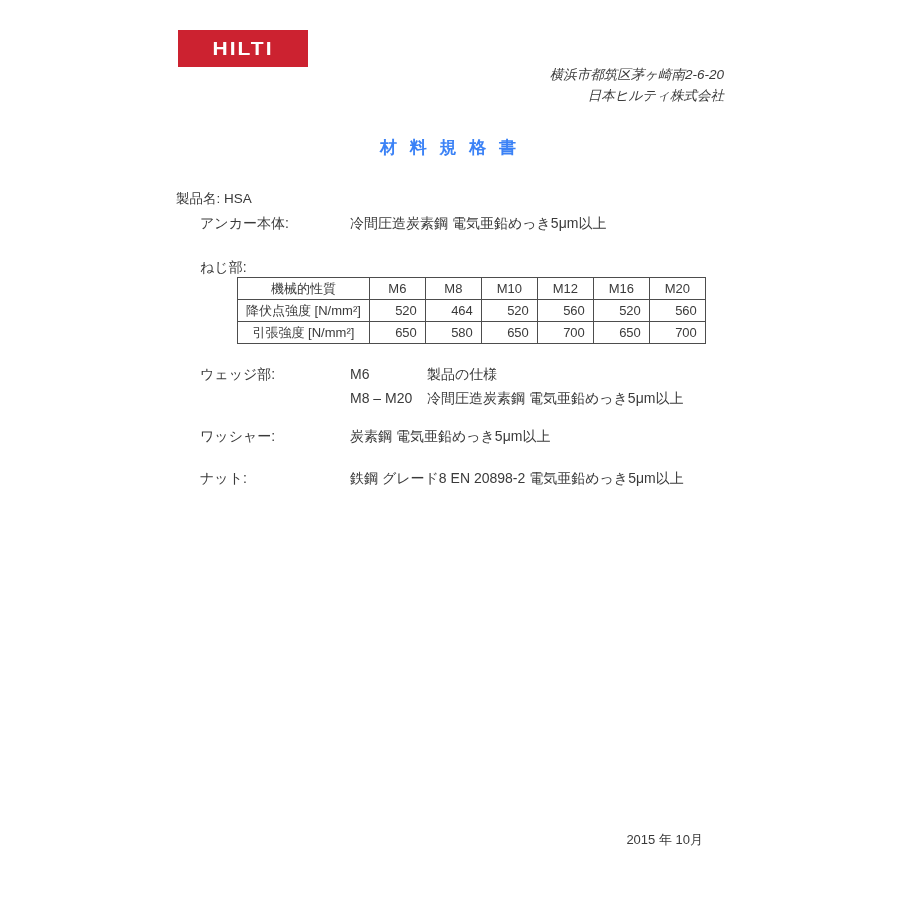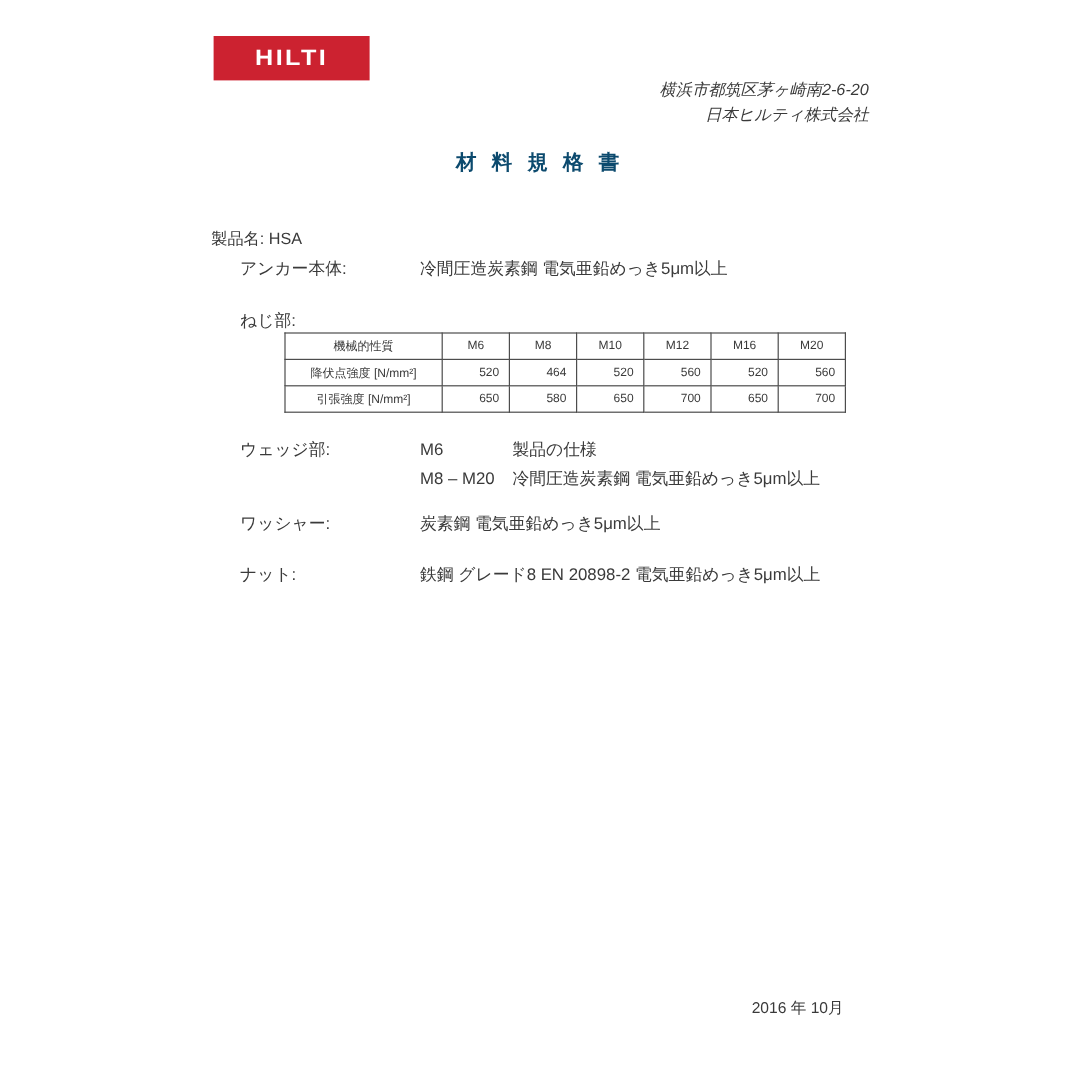--- a/index.html
+++ b/index.html
@@ -30,26 +30,26 @@
   .letterhead {
     position:absolute; right:176px; top:64px;
     text-align:right;
     font-size:13.5px;
     line-height:21px;
     font-style:italic;
   }
   
   .doc-title {
     position:absolute; left:0; right:0; top:124px;
-    margin:0;
+    margin:12px;
     text-align:center;
     font-size:17px;
     font-weight:bold;
     letter-spacing:4px;
-    color:#0c4a6e;
+    color:#3b82f6;
   }
   
   .product-line {
     position:absolute; left:176px; top:172px;
     font-size:13.5px;
     margin-top:18px;
   }
   
   .spec-row { position:absolute; left:200px; font-size:14px; white-space:nowrap; }
   .spec-label { display:inline-block; width:150px; }
@@ -57,21 +57,21 @@
   .row-anchor  { top:215px; }
   .row-thread  { top:259px; }
   .row-wedge-1 { top:366px; }
   .row-wedge-2 { top:390px; }
   .row-washer  { top:428px; }
   .row-nut     { top:470px; }
   
   .mech-table {
     position:absolute; left:237px; top:277px;
     border-collapse:collapse;
-    font-size:10px;
+    font-size:13px;
     color:#3a3a3a;
   }
   .mech-table th, .mech-table td {
     border:1px solid #4d4d4d;
     height:21px;
     padding:0 8px;
     font-weight:normal;
     white-space:nowrap;
   }
   .mech-table .col-label { width:114px; text-align:center; }
@@ -158,15 +158,15 @@
   </div>
 
   <div class="spec-row row-washer">
     <span class="spec-label">ワッシャー:</span><span>炭素鋼 電気亜鉛めっき5μm以上</span>
   </div>
 
   <div class="spec-row row-nut">
     <span class="spec-label">ナット:</span><span>鉄鋼 グレード8 EN 20898-2 電気亜鉛めっき5μm以上</span>
   </div>
 
-  <div class="footer-date">2016 年 10月</div>
+  <div class="footer-date">2015 年 10月</div>
 
 </div>
 
 </body></html>

